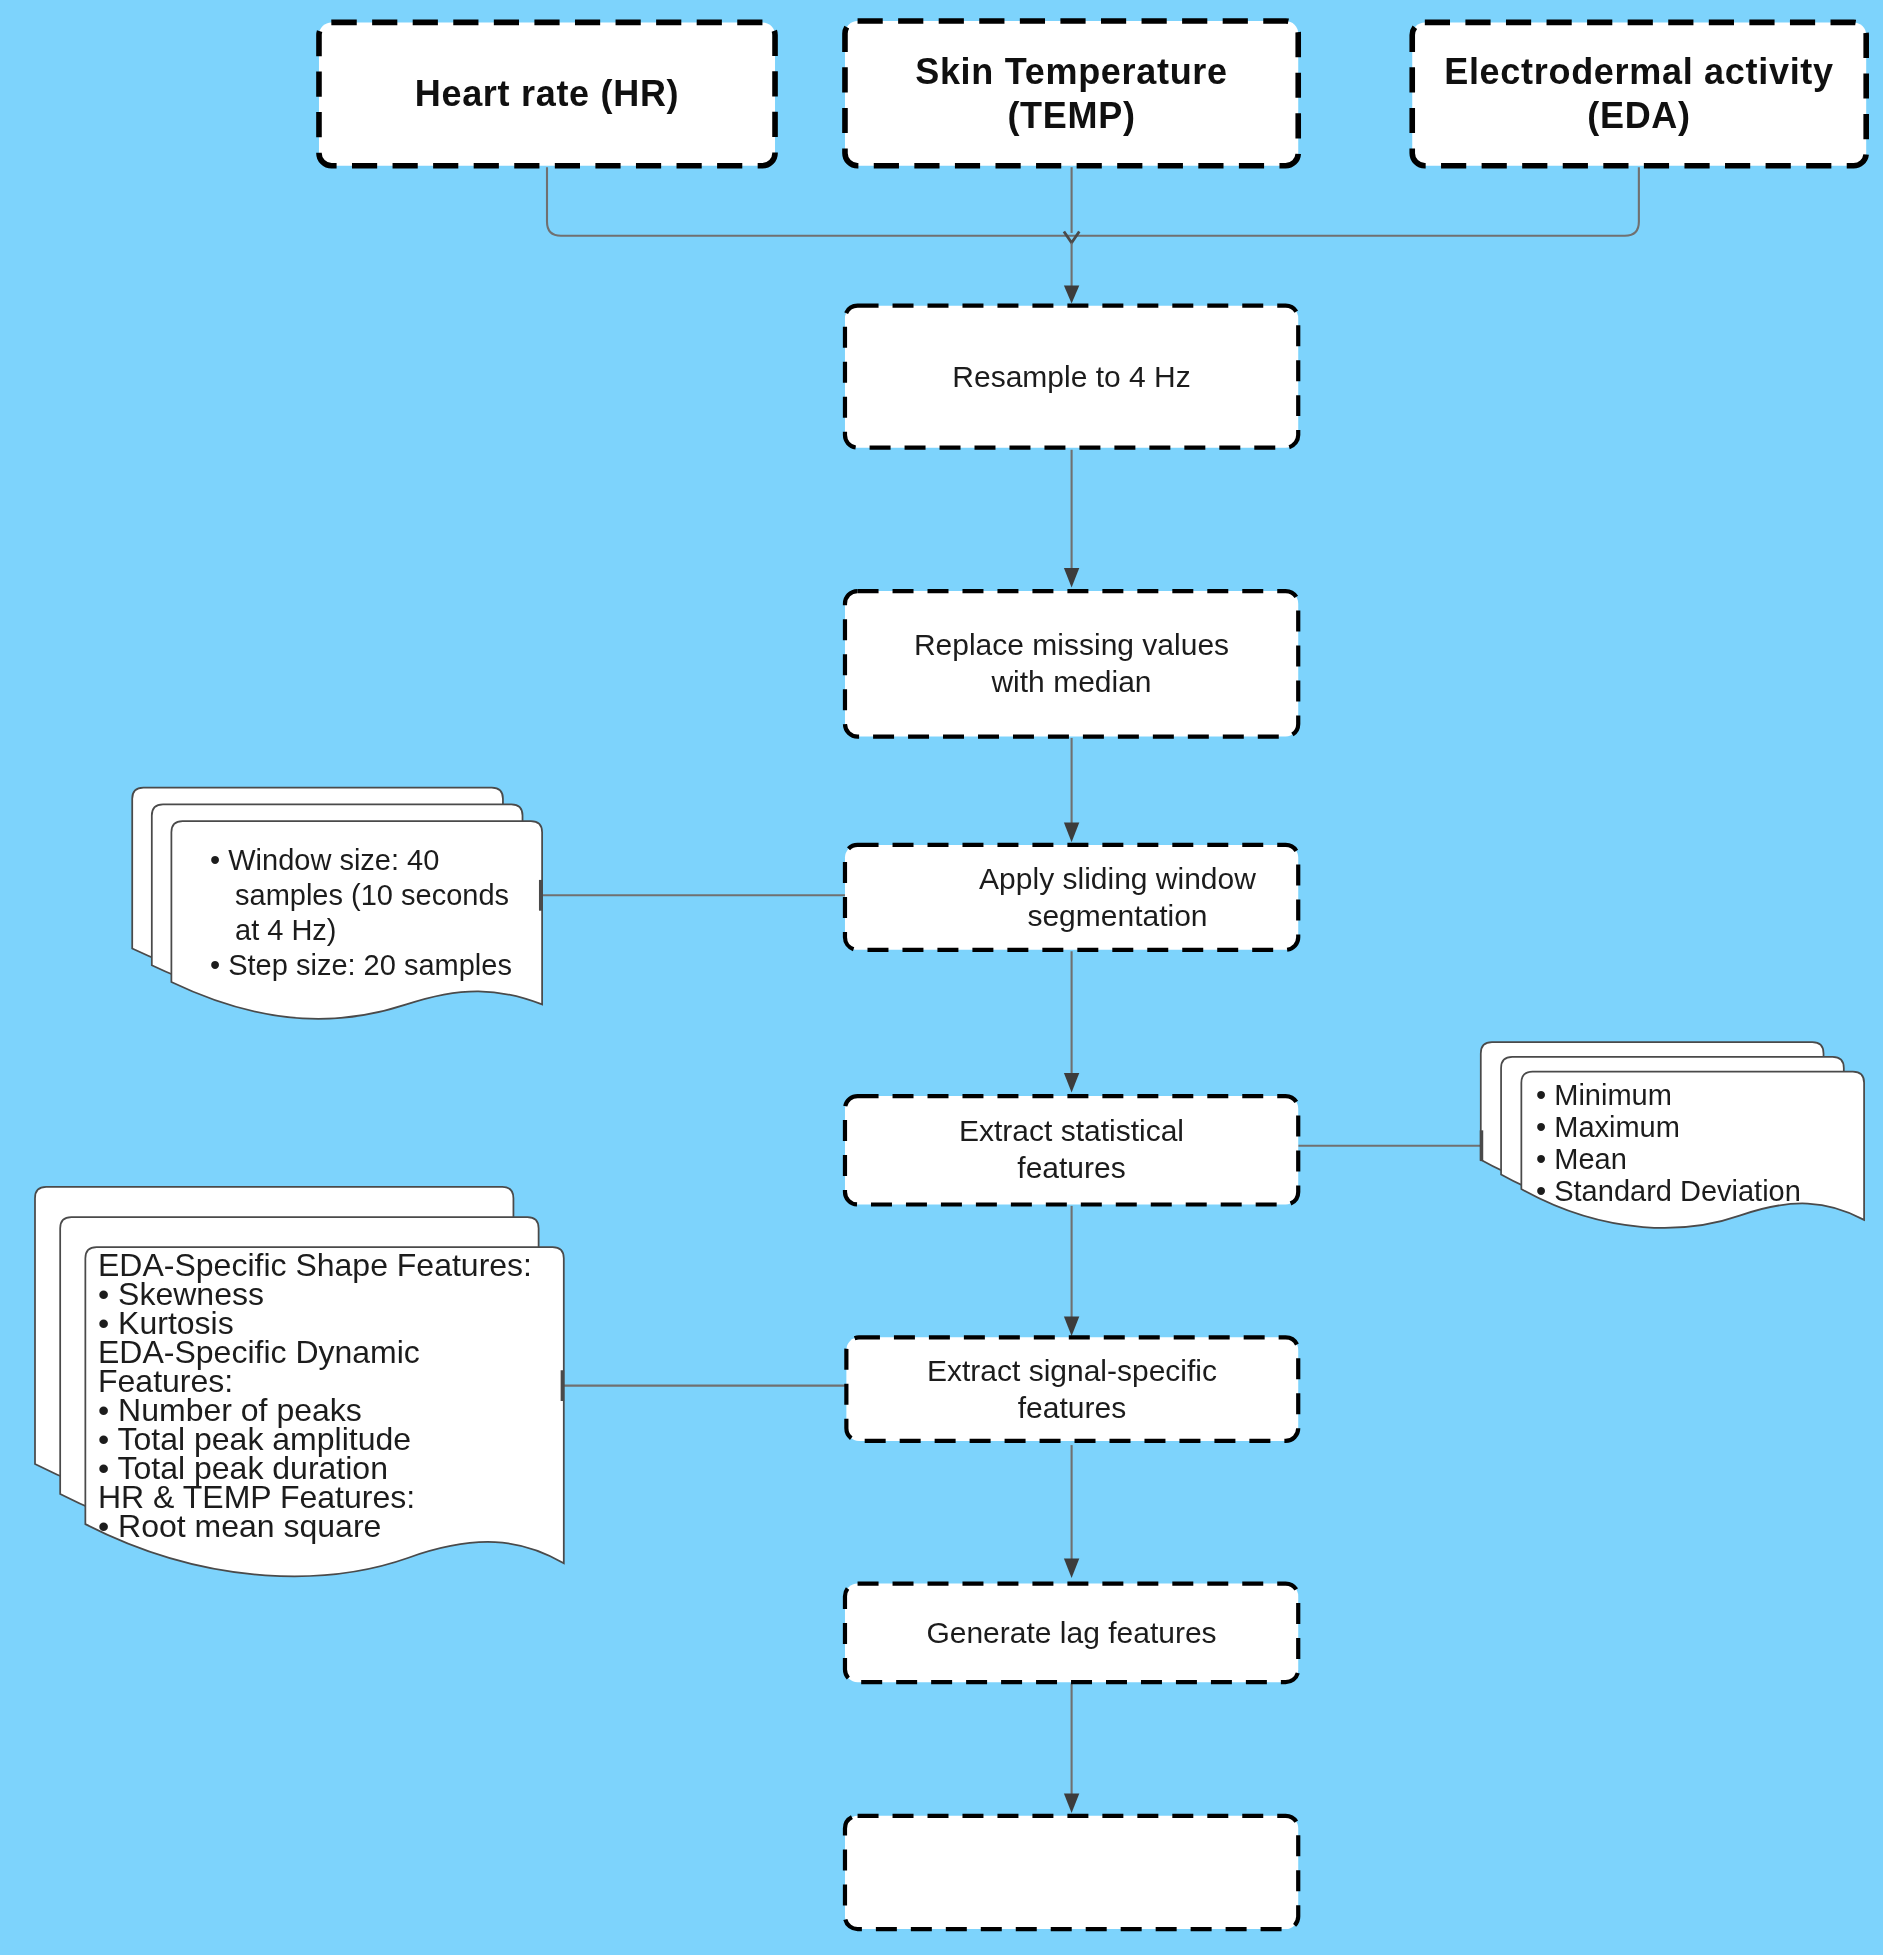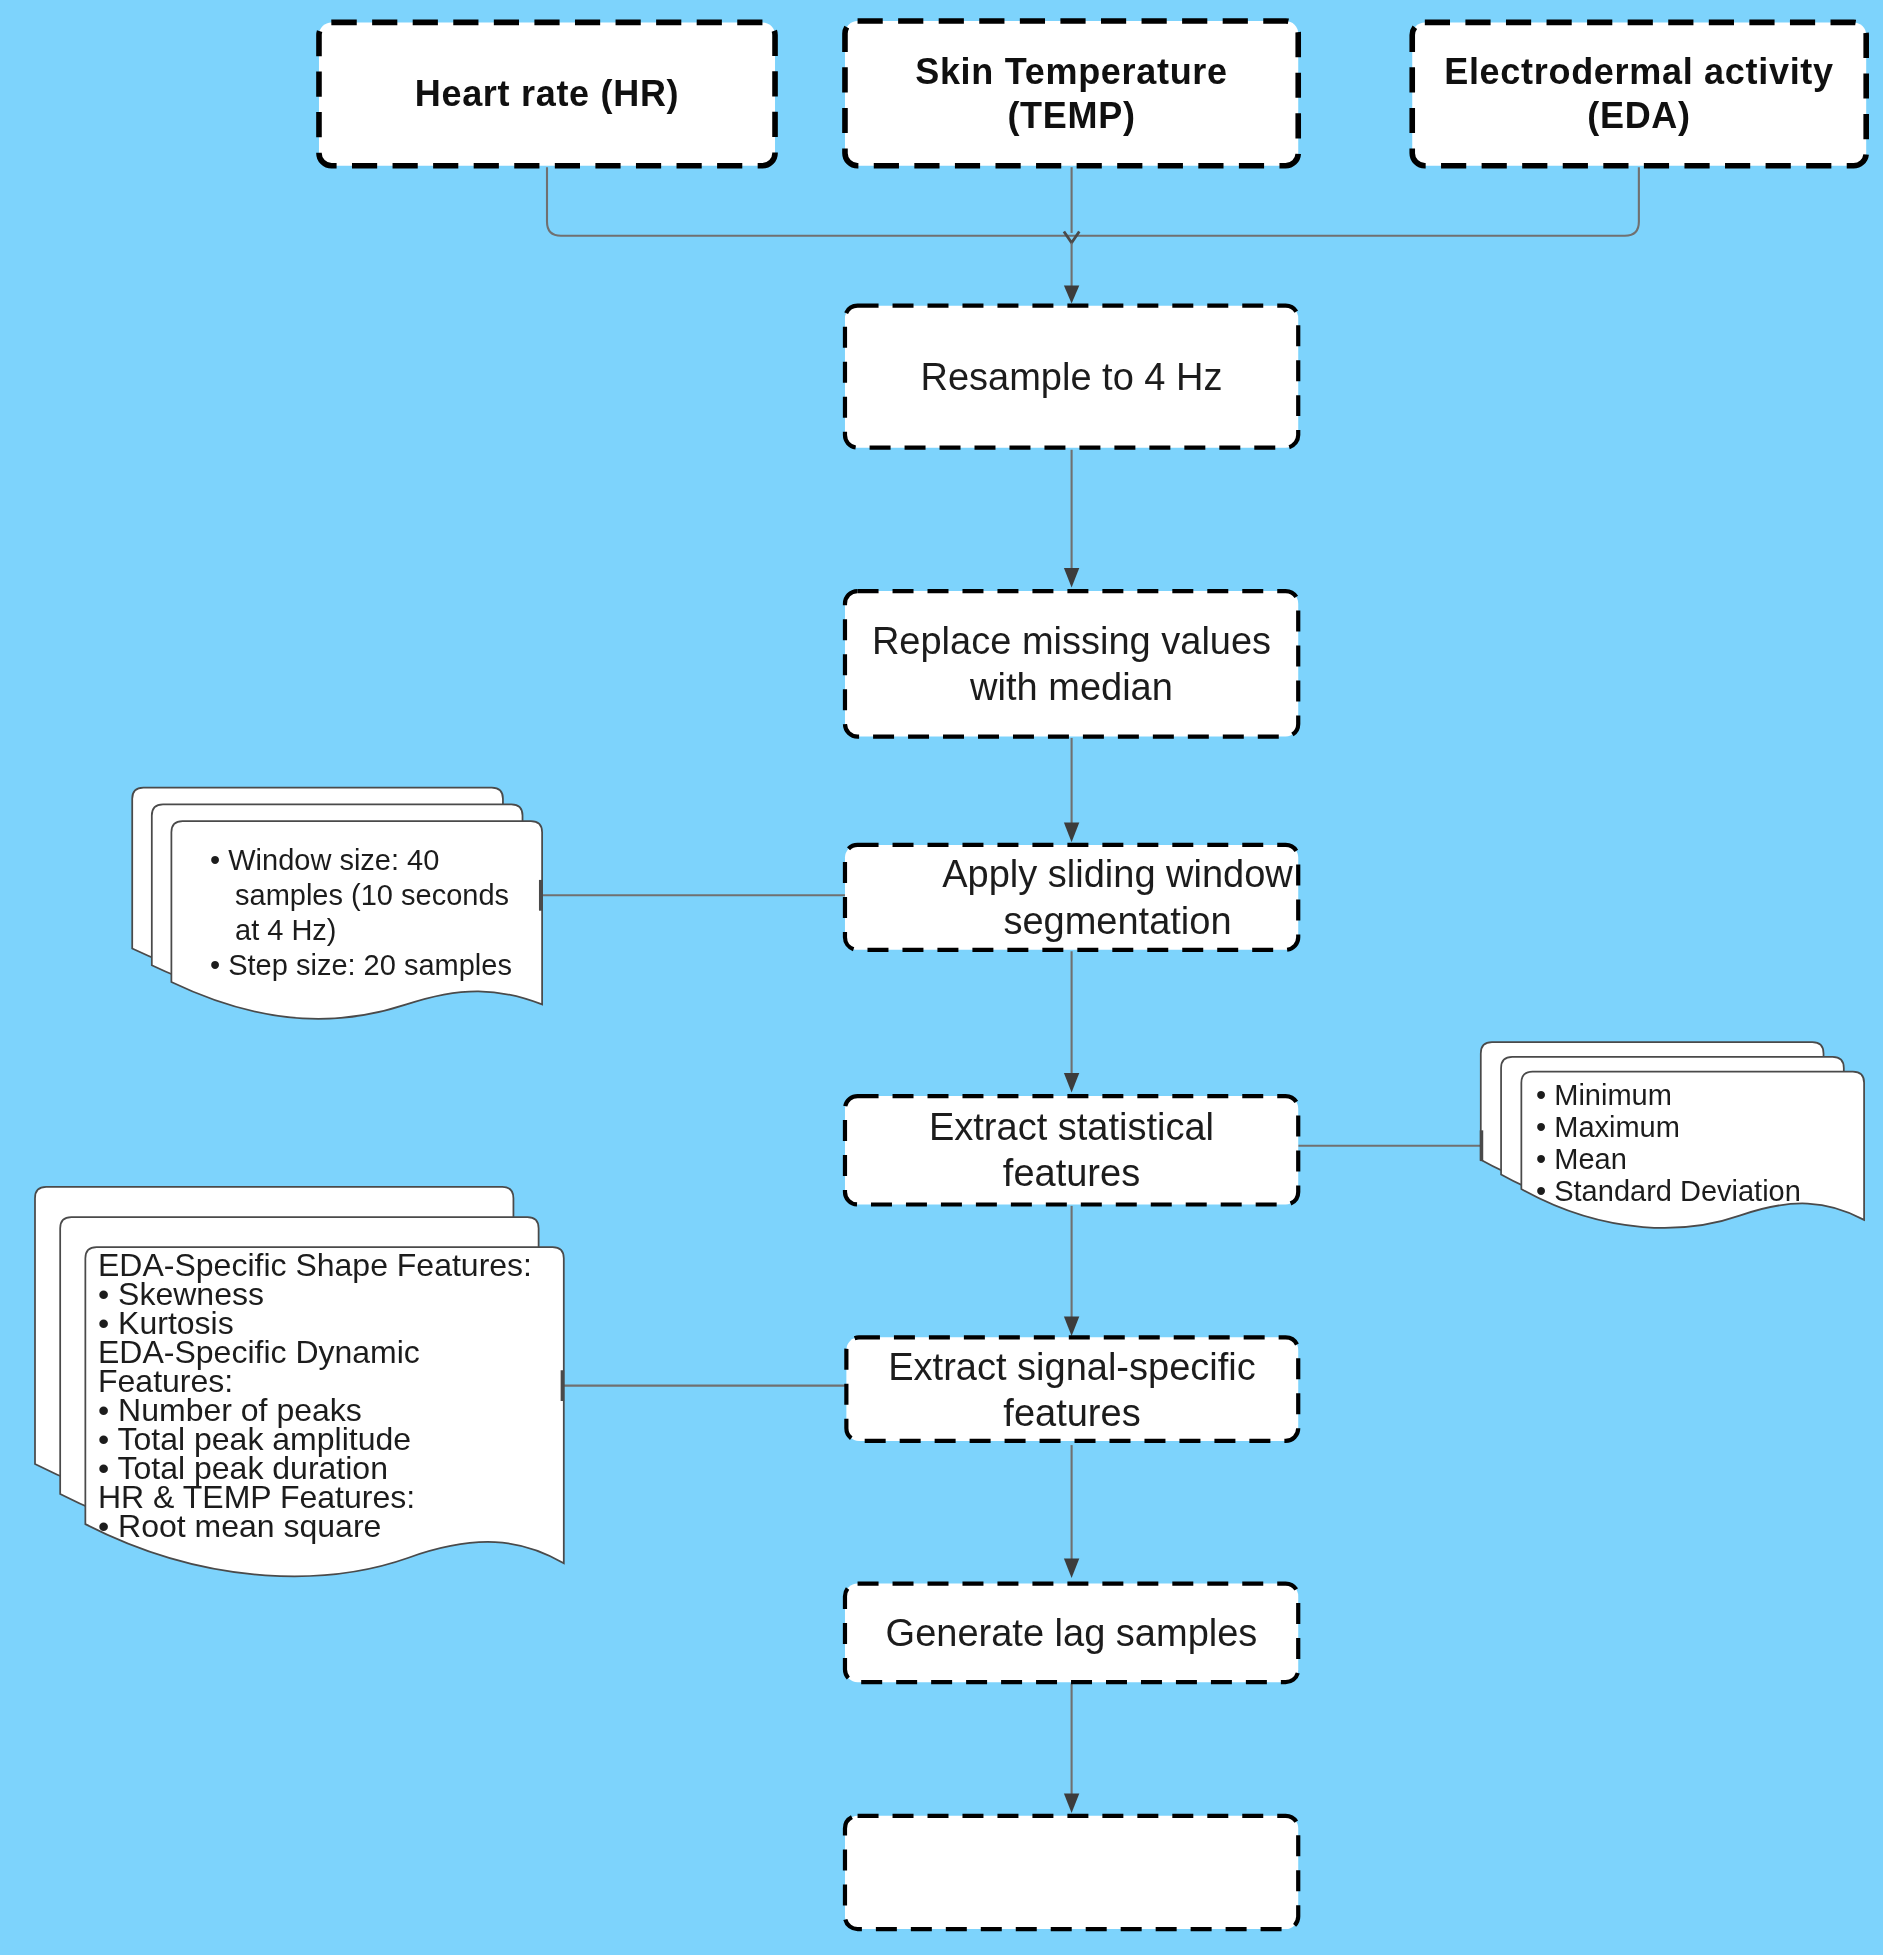--- a/index.html
+++ b/index.html
@@ -12,21 +12,21 @@
   .conn{stroke:#707070;stroke-width:3;fill:none;}
   .tick{stroke:#4a4a4a;stroke-width:5;}
   .head{fill:#3c3c3c;stroke:none;}
   .chev{stroke:#4a4a4a;stroke-width:4;fill:none;}
   .page{fill:#ffffff;stroke:#4a4a4a;stroke-width:2.5;}
   .box{fill:#ffffff;stroke:#000000;stroke-width:6;stroke-dasharray:30 20;}
   .box.top{stroke-width:8;stroke-dasharray:36 22;}
   
   .node-label{
     position:absolute;display:flex;align-items:center;justify-content:center;
-    text-align:center;font-size:38px;line-height:1.22;color:#1c1c1c;
+    text-align:center;font-size:30px;line-height:1.22;color:#1c1c1c;
     white-space:pre-line;pointer-events:none;
   }
   .node-label.toprow{font-size:36px;font-weight:700;color:#101010;letter-spacing:0.7px;}
   
   .note-text{position:absolute;font-size:29px;line-height:35px;color:#1c1c1c;pointer-events:none;}
   .note-text ul{list-style:none;margin:0;padding:0;}
   .note-text li{padding-left:25px;text-indent:-25px;}
   .note-text li::before{content:"\2022  ";}
   .note-text.stat{line-height:32px;}
   .note-text.big{font-size:32px;line-height:29px;}
@@ -126,21 +126,21 @@
   </div>
   <div class="node-label" style="left:845px;top:1096px;width:453px;height:108px">
     <span>Extract statistical
 features</span>
   </div>
   <div class="node-label" style="left:846px;top:1338px;width:452px;height:104px">
     <span>Extract signal-specific
 features</span>
   </div>
   <div class="node-label" style="left:845px;top:1584px;width:453px;height:99px">
-    <span>Generate lag samples</span>
+    <span>Generate lag features</span>
   </div>
 
   <div class="note-text" style="left:210px;top:843px;width:329px">
     <ul>
         <li>Window size: 40 samples (10 seconds at 4 Hz)</li>
         <li>Step size: 20 samples</li>
       </ul>
   </div>
 
   <div class="note-text stat" style="left:1536px;top:1079px;width:308px">

